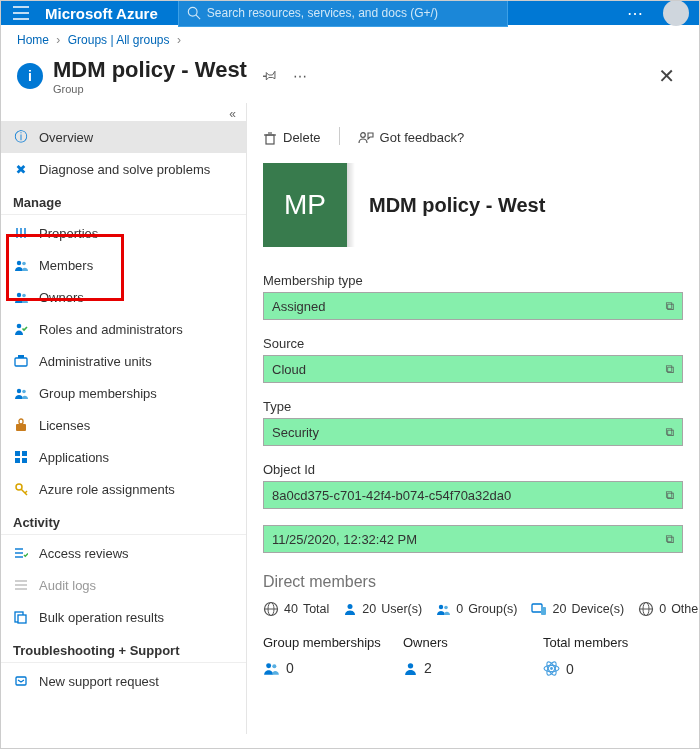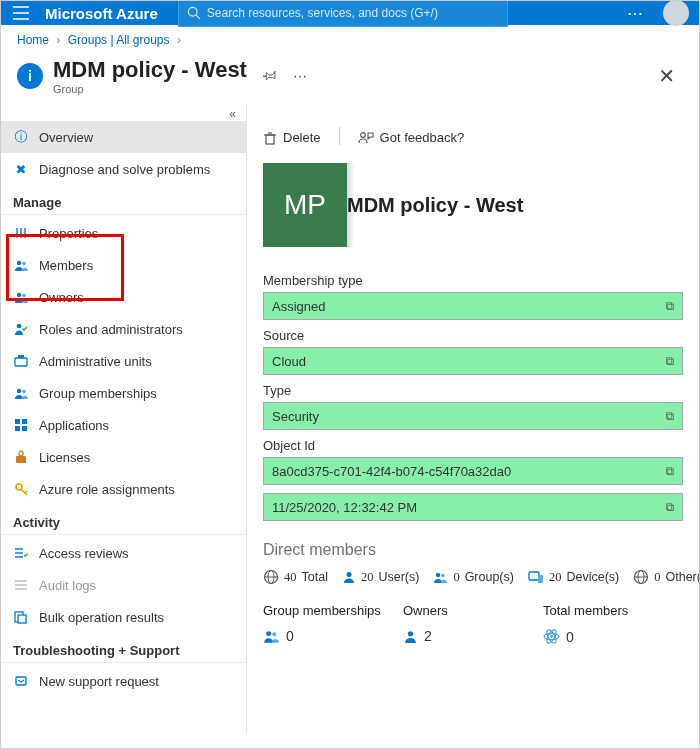--- a/index.html
+++ b/index.html
@@ -40,35 +40,35 @@
   .navgroup { font-weight:600; color:#333; padding:10px 12px 4px 12px; border-bottom:1px solid #eee; margin-bottom:2px; font-size:13px; }
 
   .highlight-box { position:absolute; left:5px; width:118px; border:3px solid #e60000; pointer-events:none; }
 
   .content { flex:1; padding: 6px 16px 10px 16px; overflow-y:auto; }
 
   .cmdbar { display:flex; align-items:flex-end; gap:18px; height:36px; color:#333; font-size:13px; border-bottom:0; }
   .cmdbar .cmdbtn { display:flex; align-items:center; gap:6px; cursor:pointer; }
   .cmdbar .divider { width:1px; height:18px; background:#ccc; }
 
-  .hero { display:flex; align-items:center; margin:18px 0 26px 0; }
+  .hero { display:flex; align-items:center; gap:22px; margin:18px 0 26px 0; }
   .tile { width:84px; height:84px; background:#387b4d; color:#fff; display:flex; align-items:center; justify-content:center; font-size:28px; font-weight:400; position:relative; }
   .tile::after { content:""; position:absolute; right:-8px; top:0; bottom:0; width:8px; background:linear-gradient(to right, rgba(0,0,0,0.15), rgba(0,0,0,0)); }
   .hero h2 { font-size:20px; font-weight:600; color:#222; }
 
-  .field { margin-bottom:8px; }
+  .field { margin-bottom:16px; }
   .field-label { font-size:13px; color:#333; margin-bottom:4px; }
   .field-value { display:flex; align-items:center; background:#86efac; border:1px solid #a6a6a6; height:28px; padding:0 8px; font-size:13px; color:#333; justify-content:space-between; }
   .copy-ic { color:#555; cursor:pointer; font-size:12px; }
 
   .section-h { font-size:16px; color:#737373; margin:20px 0 10px 0; font-weight:400; }
 
   .dm-row { display:flex; gap:14px; align-items:center; color:#333; font-size:12.5px; flex-wrap:nowrap; }
   .dm-item { display:flex; align-items:center; gap:5px; }
-  .dm-item .num { font-weight:400;font-family:Liberation Serif, serif; }
+  .dm-item .num { font-weight:400; }
 
   .stats3 { display:flex; margin-top:18px; }
   .stats3 .col { flex:1; }
   .stats3 .lbl { font-size:13px; color:#222; margin-bottom:10px; }
   .stats3 .val { display:flex; align-items:center; gap:6px; font-size:14px; color:#333; }
 
   svg { display:block; }
 </style>
 </head>
 <body>
@@ -197,38 +197,38 @@
         <svg width="15" height="13" viewBox="0 0 15 13">
             <circle cx="5" cy="4" r="2.2" fill="#0078d4"></circle>
             <circle cx="10" cy="4.5" r="1.8" fill="#56aee2"></circle>
             <path d="M1 12c0-2.5 2-4 4-4s4 1.5 4 4" fill="#0078d4"></path>
             <path d="M8 12c0-2 1.3-3.2 2.8-3.2S14 10 14 12" fill="#56aee2"></path>
           </svg>
       </span>
       <span>Group memberships</span>
     </div>
     <div class="navitem">
+      <span class="ic" style="color:#c97d1e">
+        <svg width="14" height="14" viewBox="0 0 14 14">
+            <rect x="5" y="1" width="4" height="5" rx="2" fill="none" stroke="#c97d1e" stroke-width="1.3"></rect>
+            <rect x="2" y="6" width="10" height="7" rx="1" fill="#c97d1e"></rect>
+          </svg>
+      </span>
+      <span>Licenses</span>
+    </div>
+    <div class="navitem">
       <span class="ic" style="color:#0078d4">
         <svg width="14" height="14" viewBox="0 0 14 14">
             <rect x="1" y="1" width="5" height="5" fill="#0078d4"></rect>
             <rect x="8" y="1" width="5" height="5" fill="#0078d4"></rect>
             <rect x="1" y="8" width="5" height="5" fill="#0078d4"></rect>
             <rect x="8" y="8" width="5" height="5" fill="#0078d4"></rect>
           </svg>
       </span>
       <span>Applications</span>
-    </div>
-    <div class="navitem">
-      <span class="ic" style="color:#c97d1e">
-        <svg width="14" height="14" viewBox="0 0 14 14">
-            <rect x="5" y="1" width="4" height="5" rx="2" fill="none" stroke="#c97d1e" stroke-width="1.3"></rect>
-            <rect x="2" y="6" width="10" height="7" rx="1" fill="#c97d1e"></rect>
-          </svg>
-      </span>
-      <span>Licenses</span>
     </div>
     <div class="navitem">
       <span class="ic" style="color:#d9a400">
         <svg width="14" height="14" viewBox="0 0 14 14">
             <circle cx="5" cy="5" r="3" fill="none" stroke="#d9a400" stroke-width="1.5"></circle>
             <line x1="7" y1="7" x2="13" y2="13" stroke="#d9a400" stroke-width="1.5"></line>
             <line x1="11" y1="11" x2="13" y2="9" stroke="#d9a400" stroke-width="1.5"></line>
           </svg>
       </span>
       <span>Azure role assignments</span>

